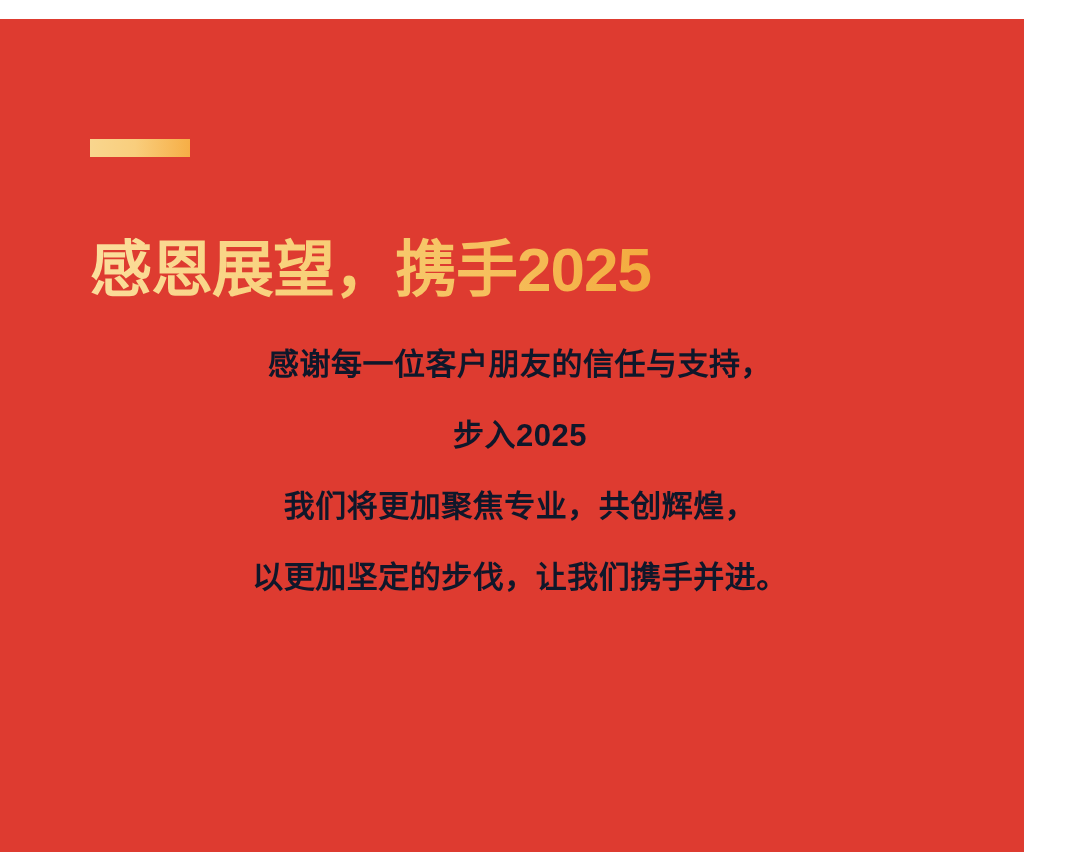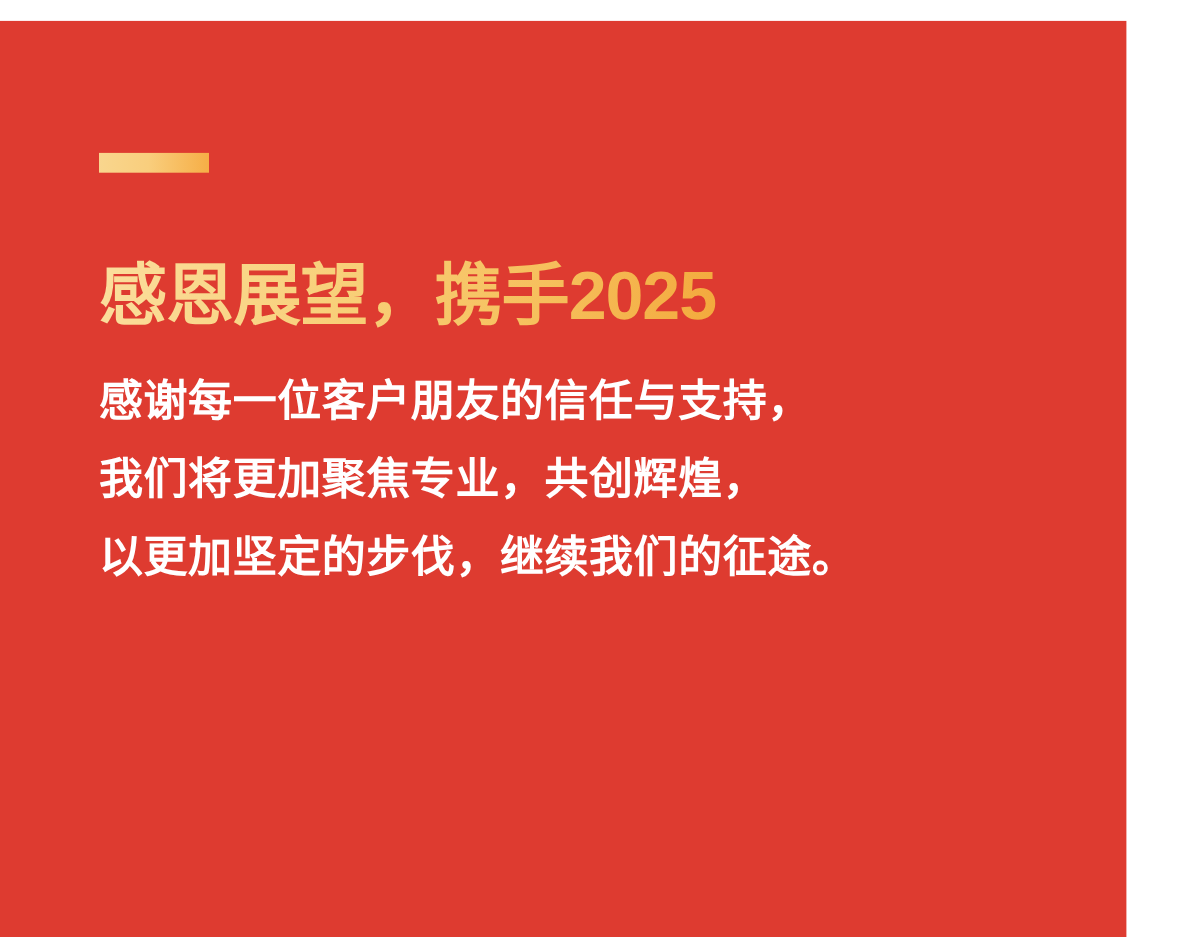--- a/index.html
+++ b/index.html
@@ -58,36 +58,38 @@
   .body-copy {
     position: absolute;
     left: 90px;
     top: 325px;
     width: 860px;
   }
 
   .copy-line {
     margin: 0;
     height: 71px;
-    font-size: 40px;
+    font-size: 31px;
     line-height: 42px;
     font-weight: bold;
-    color: #ffffff;
+    color: #0f172a;
     white-space: nowrap;
     letter-spacing: 0.5px;
+    text-align: center;
   }
 </style>
 </head>
 <body>
 
 <div class="poster">
 
   <div class="accent-bar"></div>
 
   <h1 class="headline">感恩展望，携手2025</h1>
 
   <div class="body-copy">
     <p class="copy-line">感谢每一位客户朋友的信任与支持，</p>
+    <p class="copy-line">步入2025</p>
     <p class="copy-line">我们将更加聚焦专业，共创辉煌，</p>
-    <p class="copy-line">以更加坚定的步伐，继续我们的征途。</p>
+    <p class="copy-line">以更加坚定的步伐，让我们携手并进。</p>
   </div>
 
 </div>
 
 </body></html>

